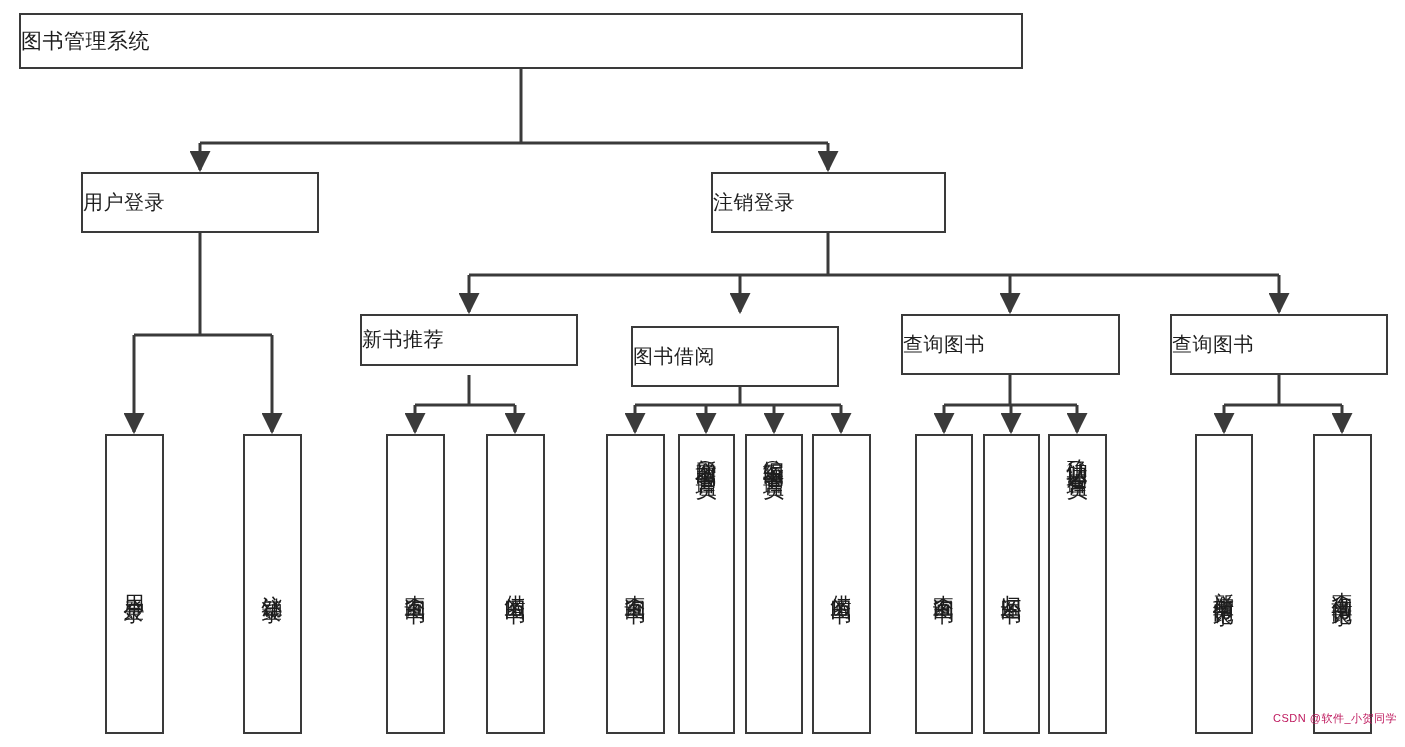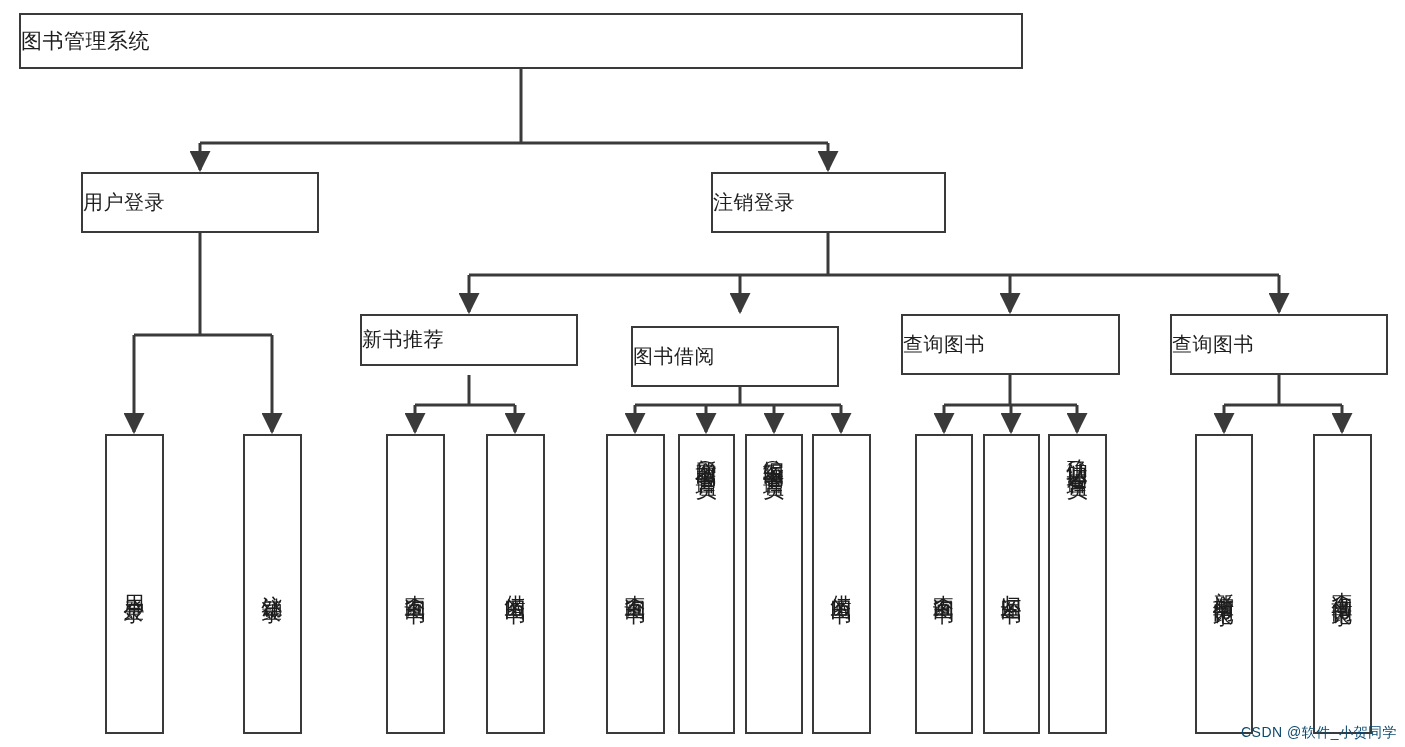--- a/index.html
+++ b/index.html
@@ -58,23 +58,23 @@
     letter-spacing: 3px;
     line-height: 1;
   }
   .node.vertical.centered {
     align-items: center;
     padding-top: 0;
   }
   #watermark {
     position: absolute;
     right: 8px;
-    bottom: 5px;
-    font-size: 14px;
-    color: #0c4a6e;
+    bottom: 21px;
+    font-size: 11px;
+    color: #be185d;
     letter-spacing: 0.5px;
     white-space: nowrap;
     pointer-events: none;
   }
 </style>
 </head>
 <body>
 
 <div id="diagram-root">
 

